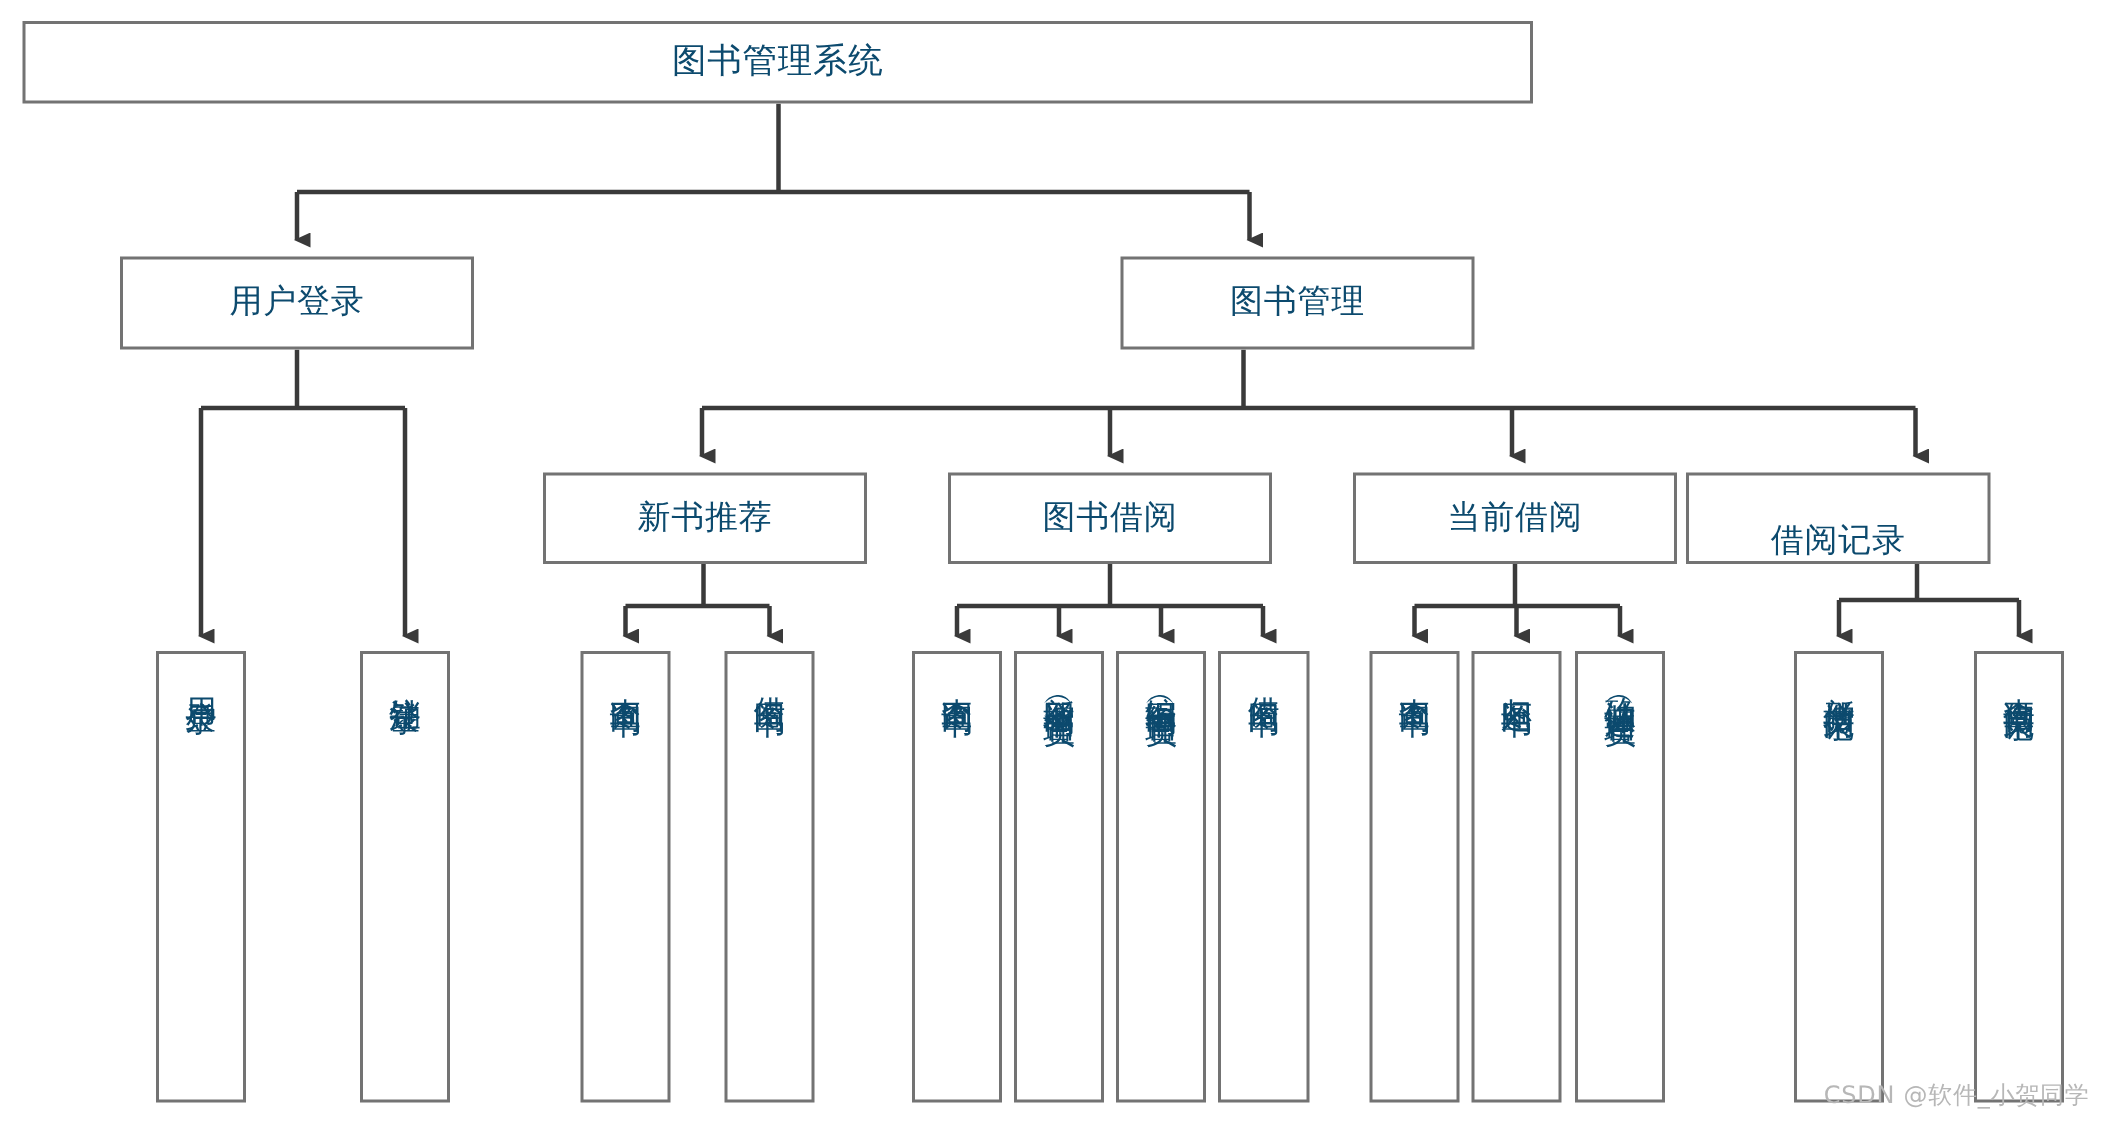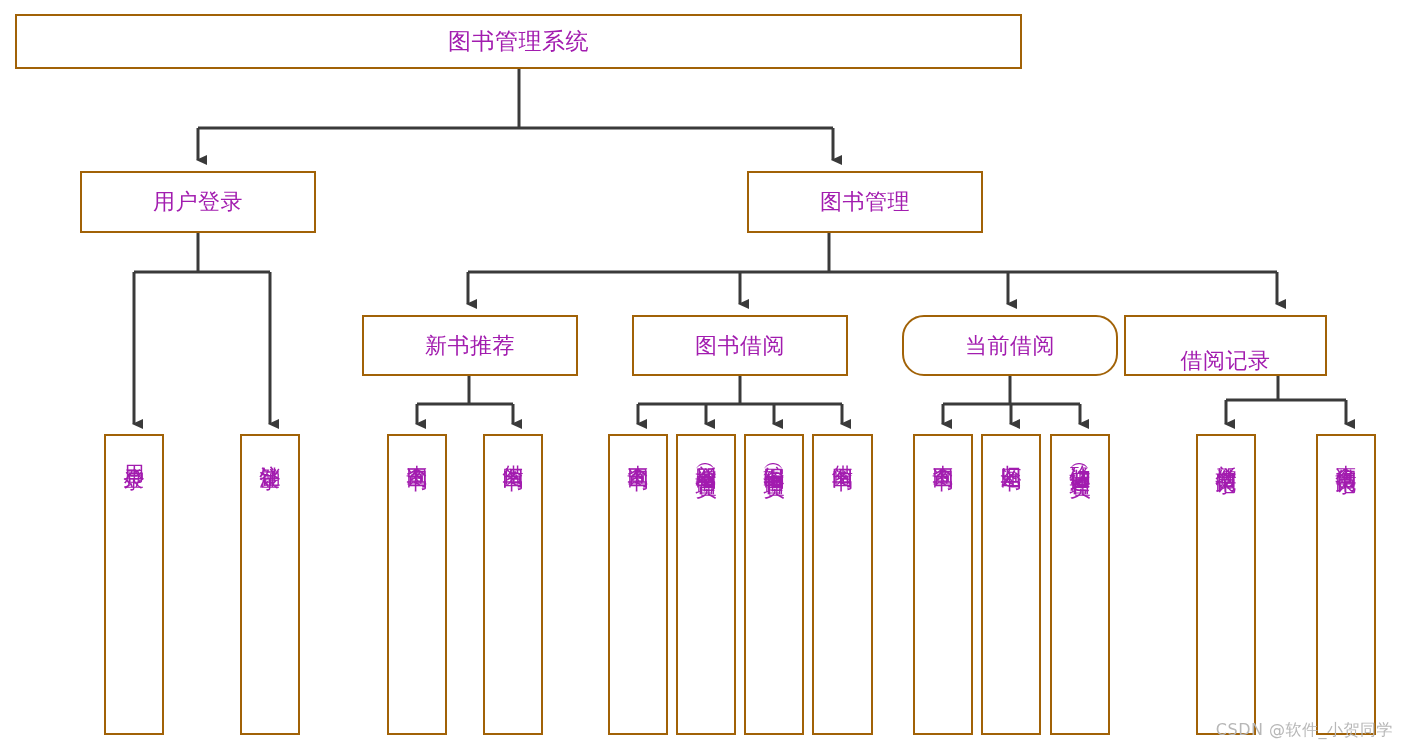--- a/index.html
+++ b/index.html
@@ -22,26 +22,26 @@
     position: absolute;
     left: 0;
     top: 0;
     width: 1405px;
     height: 747px;
     pointer-events: none;
   }
   .node {
     position: absolute;
     box-sizing: border-box;
-    border: 2px solid #a16207;
+    border: 2px solid #737373;
     background: #ffffff;
     display: flex;
     align-items: center;
     justify-content: center;
-    color: #a21caf;
+    color: #0c4a6e;
   }
   .node .label {
     display: block;
     text-align: center;
     line-height: 1.18;
     letter-spacing: 0.5px;
   }
   
   .node.h .label {
     writing-mode: horizontal-tb;
@@ -138,21 +138,21 @@
   <div class="node h" style="left:711px; top:171px; width:236px; height:62px;margin-left:36px;">
     <span class="label">图书管理</span>
   </div>
 
   <div class="node h" style="left:632px; top:315px; width:216px; height:61px;">
     <span class="label">图书借阅</span>
   </div>
   <div class="node h" style="left:362px; top:315px; width:216px; height:61px;">
     <span class="label">新书推荐</span>
   </div>
-  <div class="node h" style="left:902px; top:315px; width:216px; height:61px;border-radius:22px;">
+  <div class="node h" style="left:902px; top:315px; width:216px; height:61px;">
     <span class="label">当前借阅</span>
   </div>
   <div class="node h" style="left:1124px; top:315px; width:203px; height:61px;align-items:flex-end;">
     <span class="label">借阅记录</span>
   </div>
 
   <div class="node v" style="left:104px; top:434px; width:60px; height:301px;">
     <span class="label">用户登录</span>
   </div>
   <div class="node v" style="left:240px; top:434px; width:60px; height:301px;">

